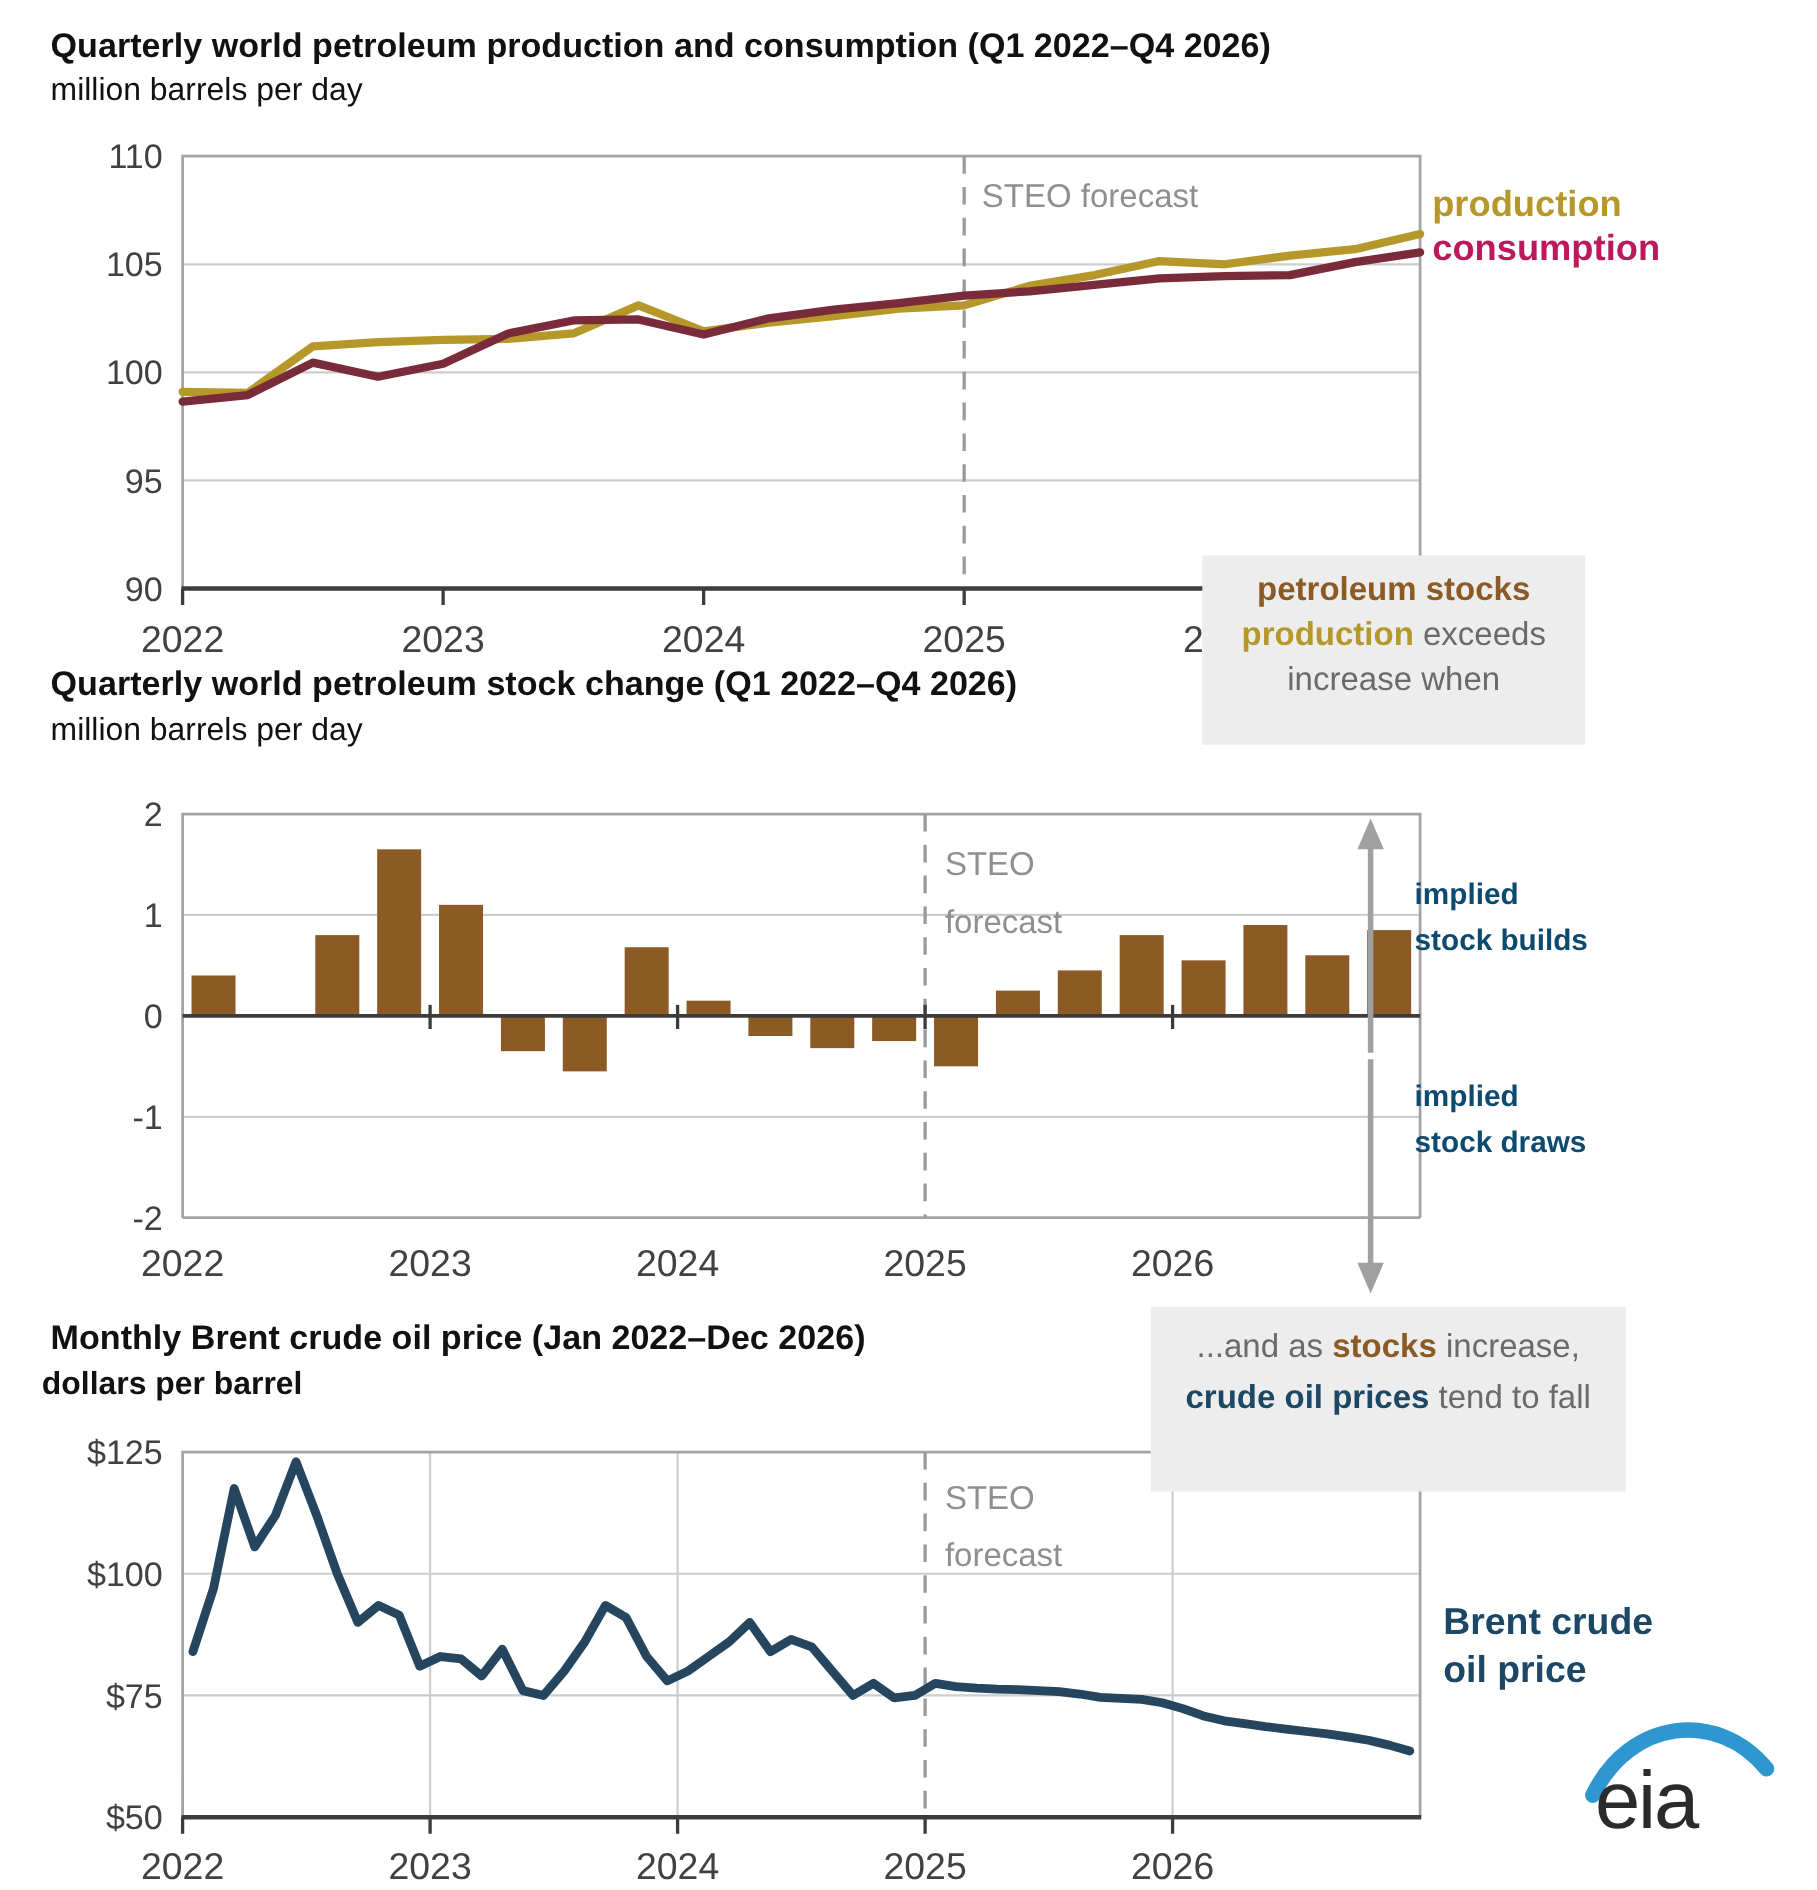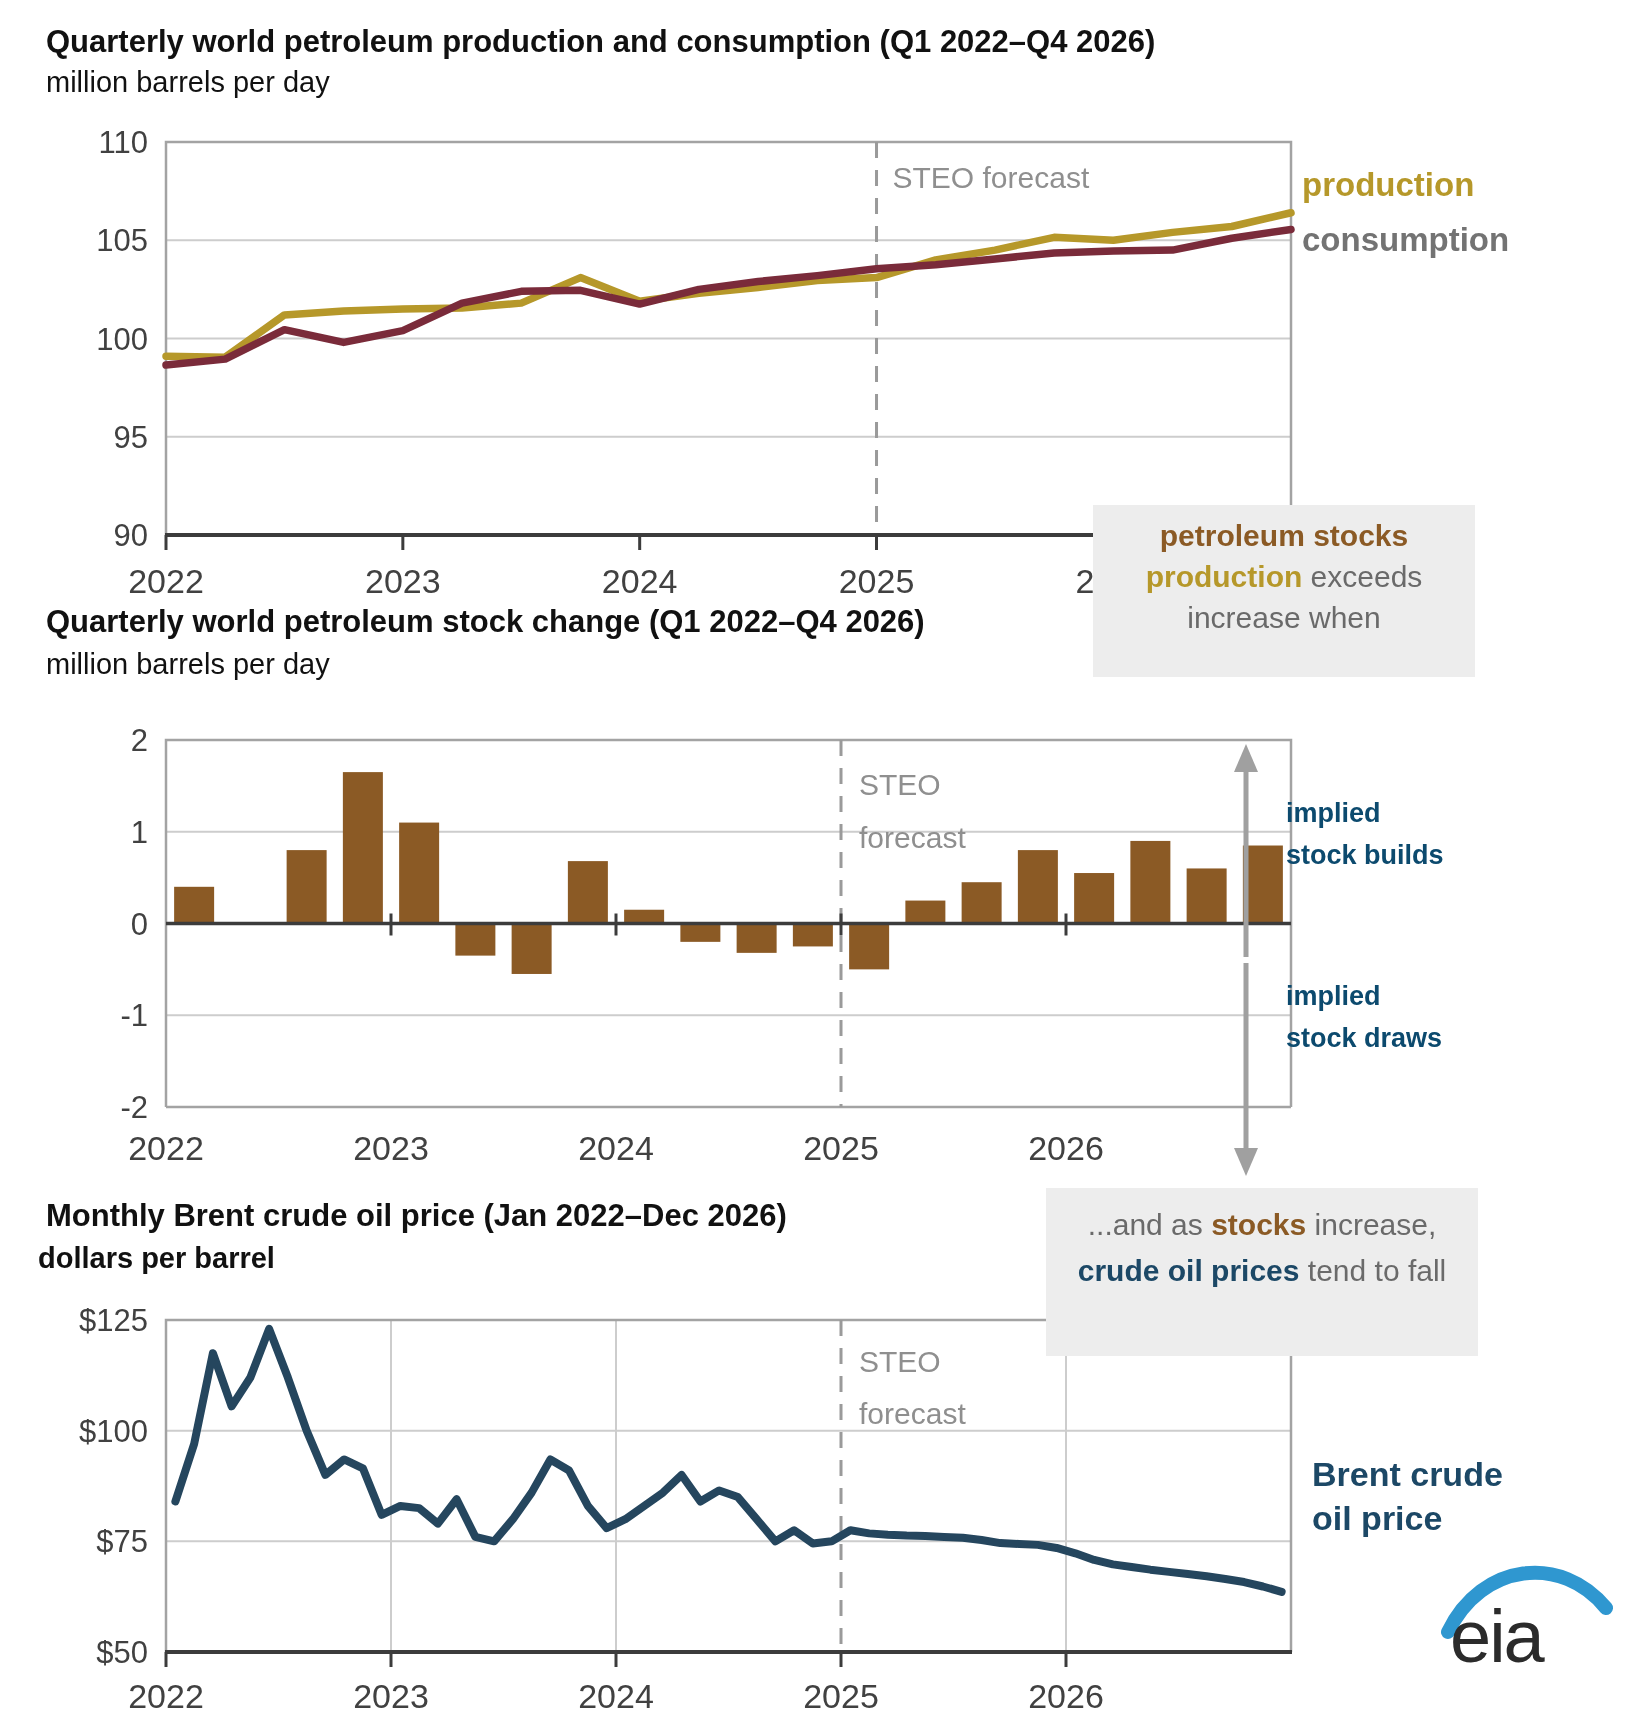--- a/index.html
+++ b/index.html
@@ -3,21 +3,21 @@
 <meta charset="utf-8">
 <style>
   html,body{margin:0;padding:0;background:#fff;}
   #canvas{position:relative;width:1652px;height:1718px;background:#fff;overflow:hidden;
           font-family:"Liberation Sans", sans-serif;}
   .abs{position:absolute;}
   .chart-title{font-size:31px;font-weight:bold;color:#111;white-space:nowrap;}
   .chart-subtitle{font-size:29px;color:#111;white-space:nowrap;}
   .legend-item{font-size:33px;font-weight:bold;white-space:nowrap;line-height:38px;}
   .prod-color{color:#B6982A;}
-  .cons-color{color:#737373;margin-top:15px;}
+  .cons-color{color:#be185d;}
   .brown{color:#8B5A25;}
   .navy{color:#1C4866;margin-top:36px;}
   .callout{background:#EDEDED;text-align:center;font-size:30px;line-height:41px;color:#6A6A6A;}
   .callout .b{font-weight:bold;}
   .side-label{font-size:27px;font-weight:bold;color:#0c4a6e;line-height:42px;white-space:nowrap;}
   .brent-label{font-size:34px;font-weight:bold;color:#1C4866;line-height:44px;white-space:nowrap;}
   .eia-text{font-size:74px;font-weight:normal;color:#2B2B2B;letter-spacing:-2px;}
   svg{display:block;}
 </style>
 </head>
@@ -123,21 +123,21 @@
         <text x="859" y="1424" text-anchor="start" fill="#8F8F8F" font-size="30">forecast</text>
       </g>
     </svg>
 
   <div class="abs chart-title" style="left:46px;top:24px;">Quarterly world petroleum production and consumption (Q1 2022–Q4 2026)</div>
   <div class="abs chart-subtitle" style="left:46px;top:66px;">million barrels per day</div>
 
   <div class="abs legend-item prod-color" style="left:1302px;top:166px;">production</div>
   <div class="abs legend-item cons-color" style="left:1302px;top:206px;">consumption</div>
 
-  <div class="abs callout" style="left:1093px;top:505px;width:382px;height:172px;padding-top:10px;box-sizing:border-box;">
+  <div class="abs callout" style="left:1093px;top:505px;width:348px;height:172px;padding-top:10px;box-sizing:border-box;">
     <div><span class="b brown">petroleum stocks</span></div>
     <div><span class="b prod-color">production</span><span> exceeds</span></div>
     <div><span>increase when</span></div>
   </div>
 
   <div class="abs chart-title" style="left:46px;top:604px;">Quarterly world petroleum stock change (Q1 2022–Q4 2026)</div>
   <div class="abs chart-subtitle" style="left:46px;top:648px;">million barrels per day</div>
 
   <svg class="abs" style="left:1228px;top:742px;" width="36" height="220">
     <polygon points="18,2 6,30 30,30" fill="#A0A0A0"></polygon>

